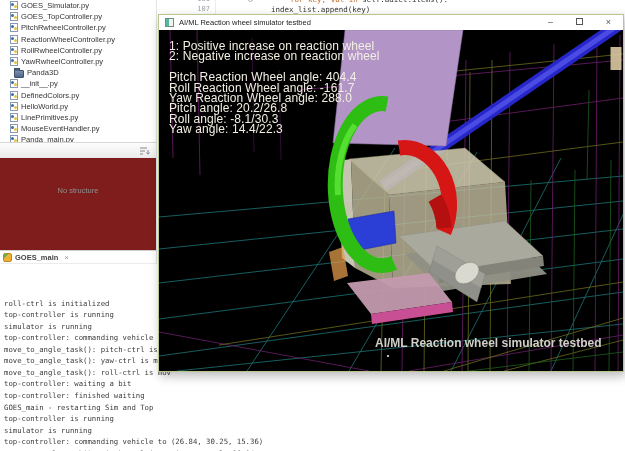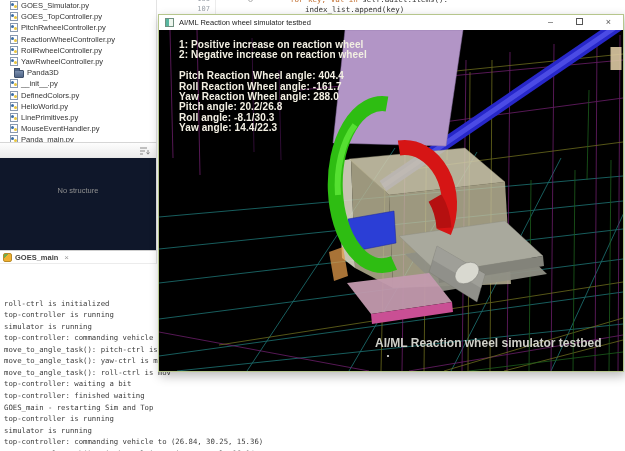--- a/index.html
+++ b/index.html
@@ -25,21 +25,21 @@
   .folder-icon::before { content:""; position:absolute; top:-3px; left:-1px; width:4px; height:2px;
                  background:#4f6587; border:1px solid #3d4f6b; border-bottom:none; }
 
   
   .panel-toolbar { position:absolute; left:0; top:142px; width:157px; height:16px;
                    background:linear-gradient(#fdfdfd,#ececec);
                    border-top:1px solid #d6d6d6; border-bottom:1px solid #e8e8e8;
                    border-right:1px solid #e3e3e3; }
   .sort-icon { position:absolute; right:6px; top:3px; }
   .structure { position:absolute; left:0; top:158px; width:157px; height:92px;
-               background:#0f172a; border-right:1px solid #e3e3e3; }
+               background:#7f1d1d; border-right:1px solid #e3e3e3; }
   .no-structure { position:absolute; left:0; right:0; top:28px; text-align:center;
                   font-size:7.5px; color:#8f8f8f; }
 
   
   .console { position:absolute; left:0; top:250px; width:480px; height:201px; background:#fff; }
   .console-tabs { height:14px; width:157px; display:flex; align-items:center;
                   border-top:1px solid #cfcfcf; border-bottom:1px solid #ececec;
                   border-right:1px solid #e3e3e3; padding-left:3px; }
   .console-tab-icon { width:9px; height:9px; border-radius:2px; flex:none;
                   background:linear-gradient(135deg,#6fae4e 0 30%, #f0b030 30%);
@@ -70,21 +70,21 @@
   .title-icon { width:9px; height:9px; margin:0 5px 0 6px; border:1px solid #6f8f7f;
                 background:linear-gradient(90deg,#57b6a0 0 45%, #eef6ee 45%); flex:none; }
   .win-btns { margin-left:auto; display:flex; height:15px; }
   .win-btn { width:29px; text-align:center; font-size:9px; color:#555; line-height:14px; }
   .max-box { display:inline-block; width:7px; height:7px; border:1px solid #555; margin-top:3px; }
 
   
   .scene { position:absolute; left:0; top:15px; width:464px; height:341px;
            background:#000; overflow:hidden; }
   .scene svg { position:absolute; left:0; top:0; }
-  .hud { position:absolute; left:20px; top:9px; font-size:10px; font-weight:700;
+  .hud { position:absolute; left:10px; top:9px; font-size:12px; font-weight:400;
          color:#f2efe2; letter-spacing:.1px; }
   .hud-line { height:10.4px; white-space:pre; }
   .watermark { position:absolute; left:216px; top:306px; font-size:12px; font-weight:600;
                color:#cfcfc8; white-space:nowrap; }
 </style>
 </head>
 <body>
 
 <div class="tree">
 
@@ -177,21 +177,21 @@
     
   <div class="console-line">roll-ctrl is initialized</div><div class="console-line">top-controller is running</div><div class="console-line">simulator is running</div><div class="console-line">top-controller: commanding vehicle to</div><div class="console-line">move_to_angle_task(): pitch-ctrl is mo</div><div class="console-line">move_to_angle_task(): yaw-ctrl is movi</div><div class="console-line">move_to_angle_task(): roll-ctrl is mov</div><div class="console-line">top-controller: waiting a bit</div><div class="console-line">top-controller: finished waiting</div><div class="console-line">GOES_main - restarting Sim and Top</div><div class="console-line">top-controller is running</div><div class="console-line">simulator is running</div><div class="console-line">top-controller: commanding vehicle to (26.84, 30.25, 15.36)</div><div class="console-line">move_to_angle_task(): pitch-ctrl is moving to angle 26.84</div></div>
 </div>
 
 <div class="editor">
   <span class="gutter-num" style="left:30px; top:-5px;">106</span>
   <span class="gutter-num" style="left:30px; top:5px;">107</span>
   <span class="gutter-sep"></span>
   <span class="fold-circle"></span>
   <span class="code-line" style="left:132px; top:-5px;"><span class="kw">for key, val in </span><span>self.adict.items():</span></span>
-  <span class="code-line" style="left:147px; top:5px;">index_list.append(key)</span>
+  <span class="code-line" style="left:113px; top:5px;">index_list.append(key)</span>
 </div>
 
 <div class="sim-window">
   <div class="titlebar">
     <span class="title-icon"></span>
     <span>AI/ML Reaction wheel simulator testbed</span>
     <span class="win-btns">
       <span class="win-btn">–</span>
       <span class="win-btn"><span class="max-box"></span></span>
       <span class="win-btn">×</span>

